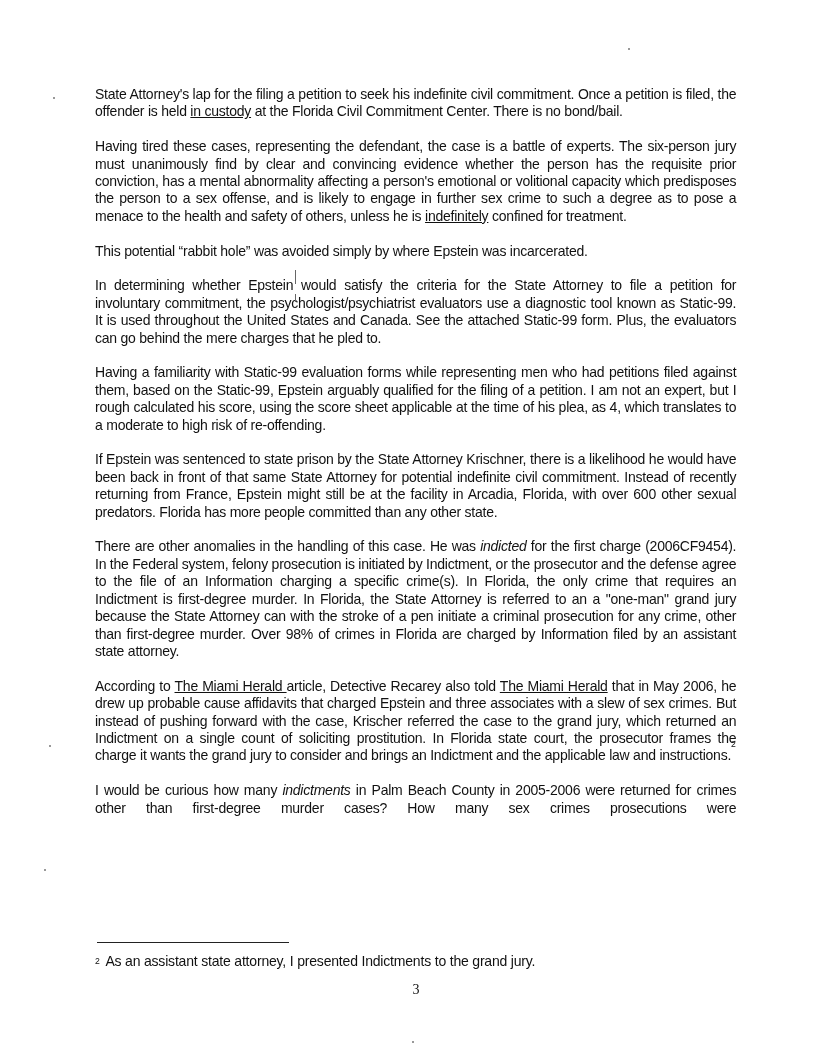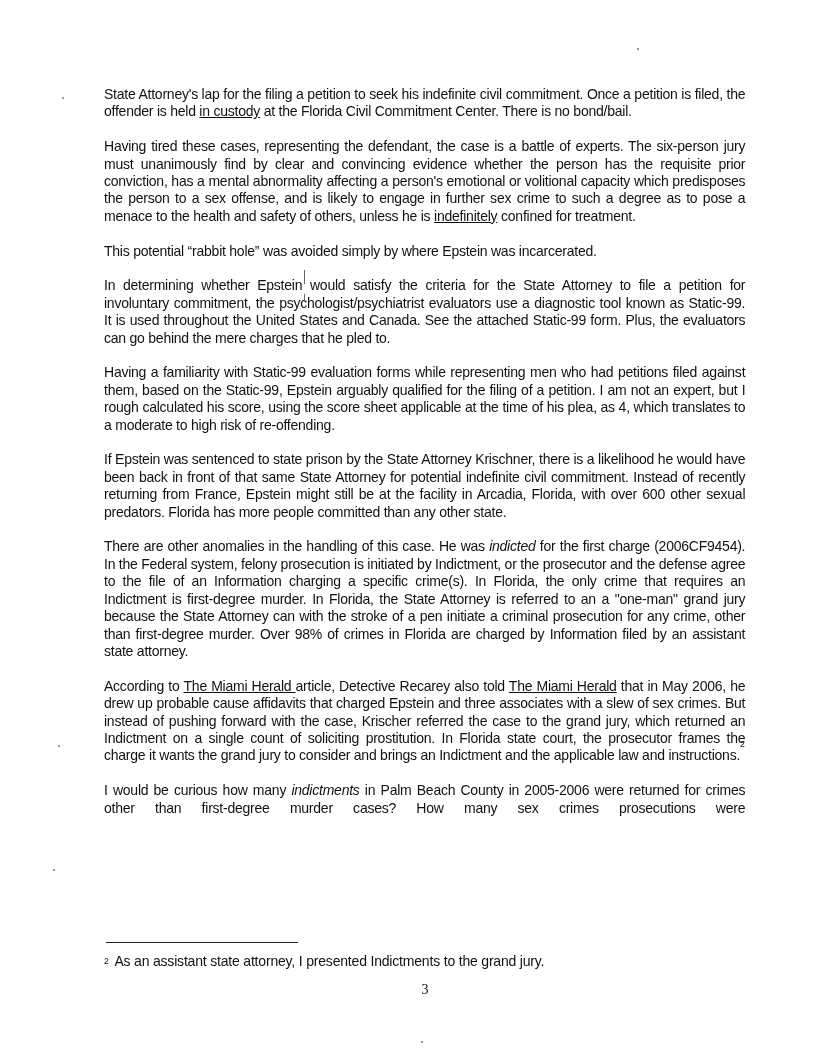--- a/index.html
+++ b/index.html
@@ -10,21 +10,21 @@
   body {
     width: 814px;
     height: 1062px;
     position: relative;
     overflow: hidden;
     color: #111111;
     font-family: "Liberation Sans", "DejaVu Sans", sans-serif;
   }
   .page {
     position: absolute;
-    left: 16px; top: 0;
+    left: 7px; top: 0;
     width: 719px;
     height: 1062px;
   }
   .body-text {
     position: absolute;
     left: 88px;
     top: 86px;
     width: 642px;
     font-size: 14.6px;
     line-height: 17.4px;

